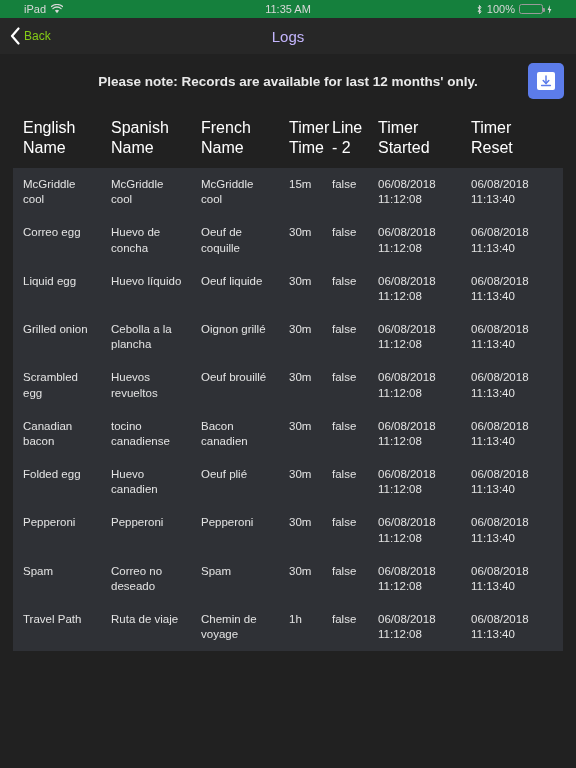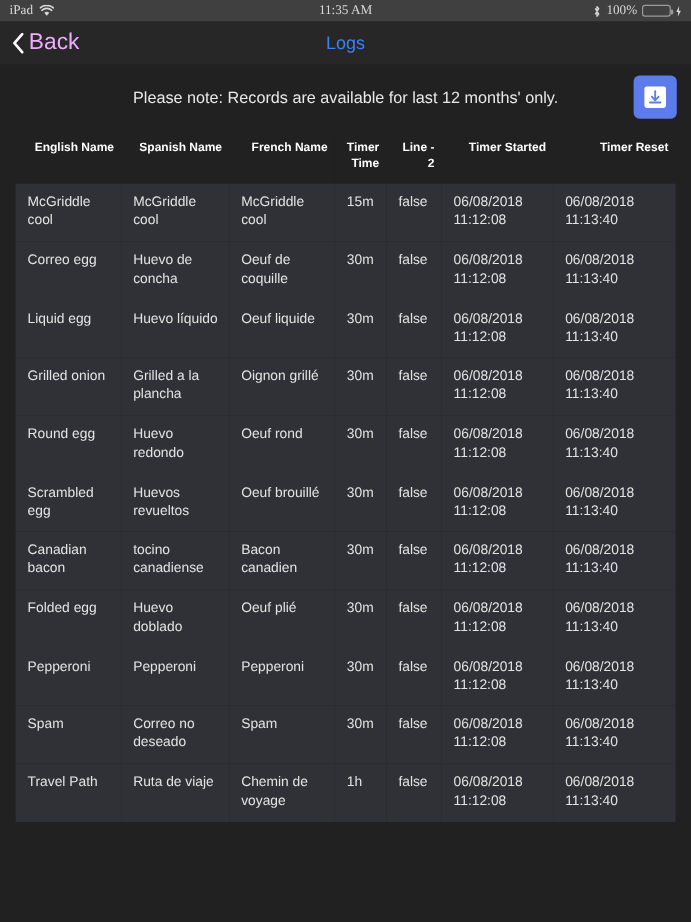--- a/index.html
+++ b/index.html
@@ -7,26 +7,25 @@
     width:576px; height:768px;
     background:#212121;
     font-family:"Liberation Sans", sans-serif;
     overflow:hidden;
     -webkit-font-smoothing:antialiased;
   }
 
   
   .statusbar{
     height:18px; width:100%;
-    background:#404040;
+    background:#15803d;
     display:flex; align-items:center;
-    padding:0 8px;
+    padding:0 24px;
     color:#d8d8d8; font-size:11px;
     position:relative;
-    font-family:Liberation Serif, serif;
   }
   .sb-left{ display:flex; align-items:center; gap:5px; }
   .sb-center{
     position:absolute; left:0; right:0; top:0; bottom:0;
     display:flex; align-items:center; justify-content:center;
     pointer-events:none;
   }
   .sb-right{ margin-left:auto; display:flex; align-items:center; gap:4px; }
   .wifi-icon svg, .bt-icon svg, .bolt-icon svg{ display:block; }
   .battery{
@@ -42,38 +41,39 @@
   
   .navbar{
     height:36px; width:100%;
     background:#272727;
     display:flex; align-items:center;
     position:relative;
     padding:0 10px;
   }
   .back-btn{
     display:flex; align-items:center; gap:3px;
-    color:#f0abfc; font-size:19px; cursor:pointer;
+    color:#84cc16; font-size:12px; cursor:pointer;
     z-index:2;
   }
   .chev svg{ display:block; }
   .nav-title{
     position:absolute; left:0; right:0; top:0; bottom:0;
     display:flex; align-items:center; justify-content:center;
-    color:#3b82f6; font-size:15px; font-weight:400;
+    color:#c4b5fd; font-size:15px; font-weight:400;
     pointer-events:none;
   }
 
   
   .notice-bar{
     height:54px; width:100%;
     background:#212121;
     display:flex; align-items:center;
     position:relative;
     padding:0 12px;
+    font-weight:bold;
   }
   .notice-text{
     position:absolute; left:0; right:0;
     text-align:center;
     color:#e9e9e9; font-size:13.5px;
     padding:0 60px;
   }
   .save-btn{
     margin-left:auto;
     width:36px; height:36px;
@@ -91,22 +91,22 @@
   .table-wrap{
     width:100%;
     height:calc(768px - 18px - 36px - 54px);
     overflow:hidden;
     padding:0 13px 0 13px;
   }
   table{
     width:100%; border-collapse:collapse; table-layout:fixed;
   }
   thead th{
-    text-align:right; vertical-align:top;
-    color:#ffffff; font-size:10px; font-weight:bold;
+    text-align:left; vertical-align:top;
+    color:#ffffff; font-size:16px; font-weight:normal;
     padding:10px 6px 10px 10px;
     background:#212121;
     line-height:1.25;
   }
   tbody td{
     text-align:left; vertical-align:top;
     color:#e3e3e3; font-size:11.5px; font-weight:400;
     padding:9px 6px 9px 10px;
     background:#2f3136;
     line-height:1.32;
@@ -235,33 +235,22 @@
           <td>Oeuf liquide</td>
           <td>30m</td>
           <td>false</td>
           <td class="ts">06/08/2018
 11:12:08</td>
           <td class="ts">06/08/2018
 11:13:40</td>
         </tr>
         <tr>
           <td>Grilled onion</td>
-          <td>Grilled a la plancha</td>
+          <td>Cebolla a la plancha</td>
           <td>Oignon grillé</td>
-          <td>30m</td>
-          <td>false</td>
-          <td class="ts">06/08/2018
-11:12:08</td>
-          <td class="ts">06/08/2018
-11:13:40</td>
-        </tr>
-        <tr>
-          <td>Round egg</td>
-          <td>Huevo redondo</td>
-          <td>Oeuf rond</td>
           <td>30m</td>
           <td>false</td>
           <td class="ts">06/08/2018
 11:12:08</td>
           <td class="ts">06/08/2018
 11:13:40</td>
         </tr>
         <tr>
           <td>Scrambled egg</td>
           <td>Huevos revueltos</td>
@@ -279,21 +268,21 @@
           <td>Bacon canadien</td>
           <td>30m</td>
           <td>false</td>
           <td class="ts">06/08/2018
 11:12:08</td>
           <td class="ts">06/08/2018
 11:13:40</td>
         </tr>
         <tr>
           <td>Folded egg</td>
-          <td>Huevo doblado</td>
+          <td>Huevo canadien</td>
           <td>Oeuf plié</td>
           <td>30m</td>
           <td>false</td>
           <td class="ts">06/08/2018
 11:12:08</td>
           <td class="ts">06/08/2018
 11:13:40</td>
         </tr>
         <tr>
           <td>Pepperoni</td>

